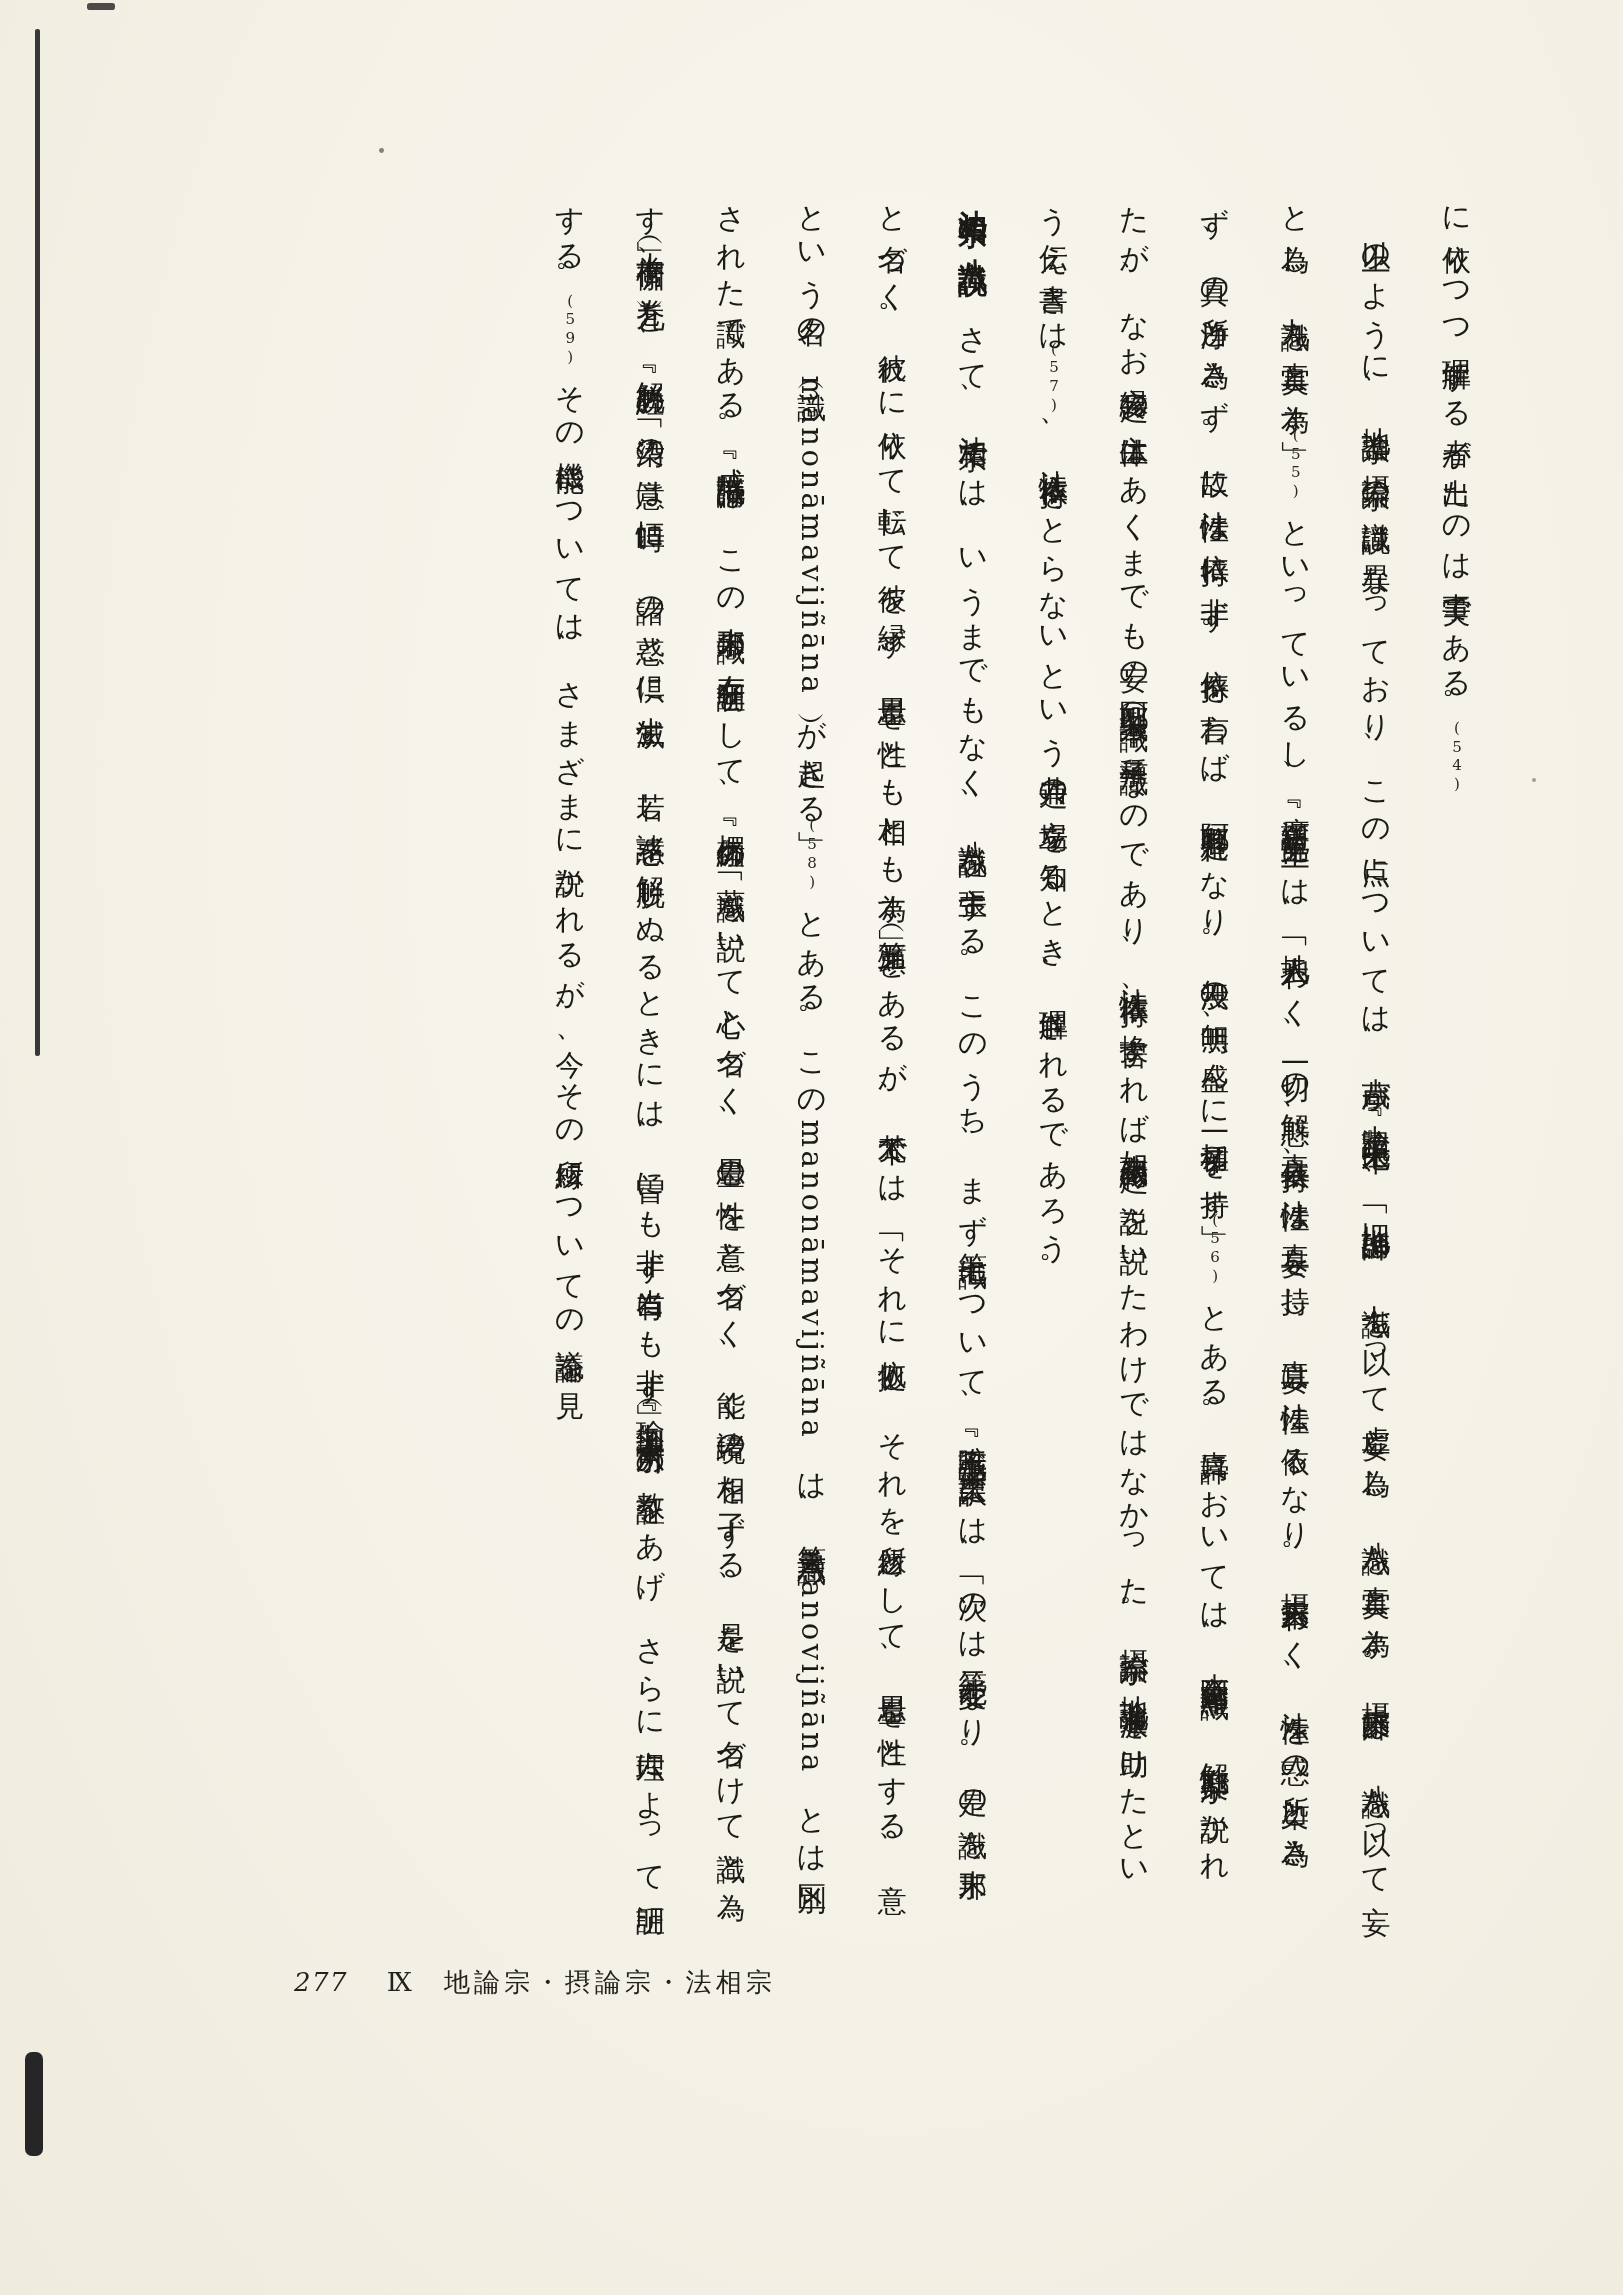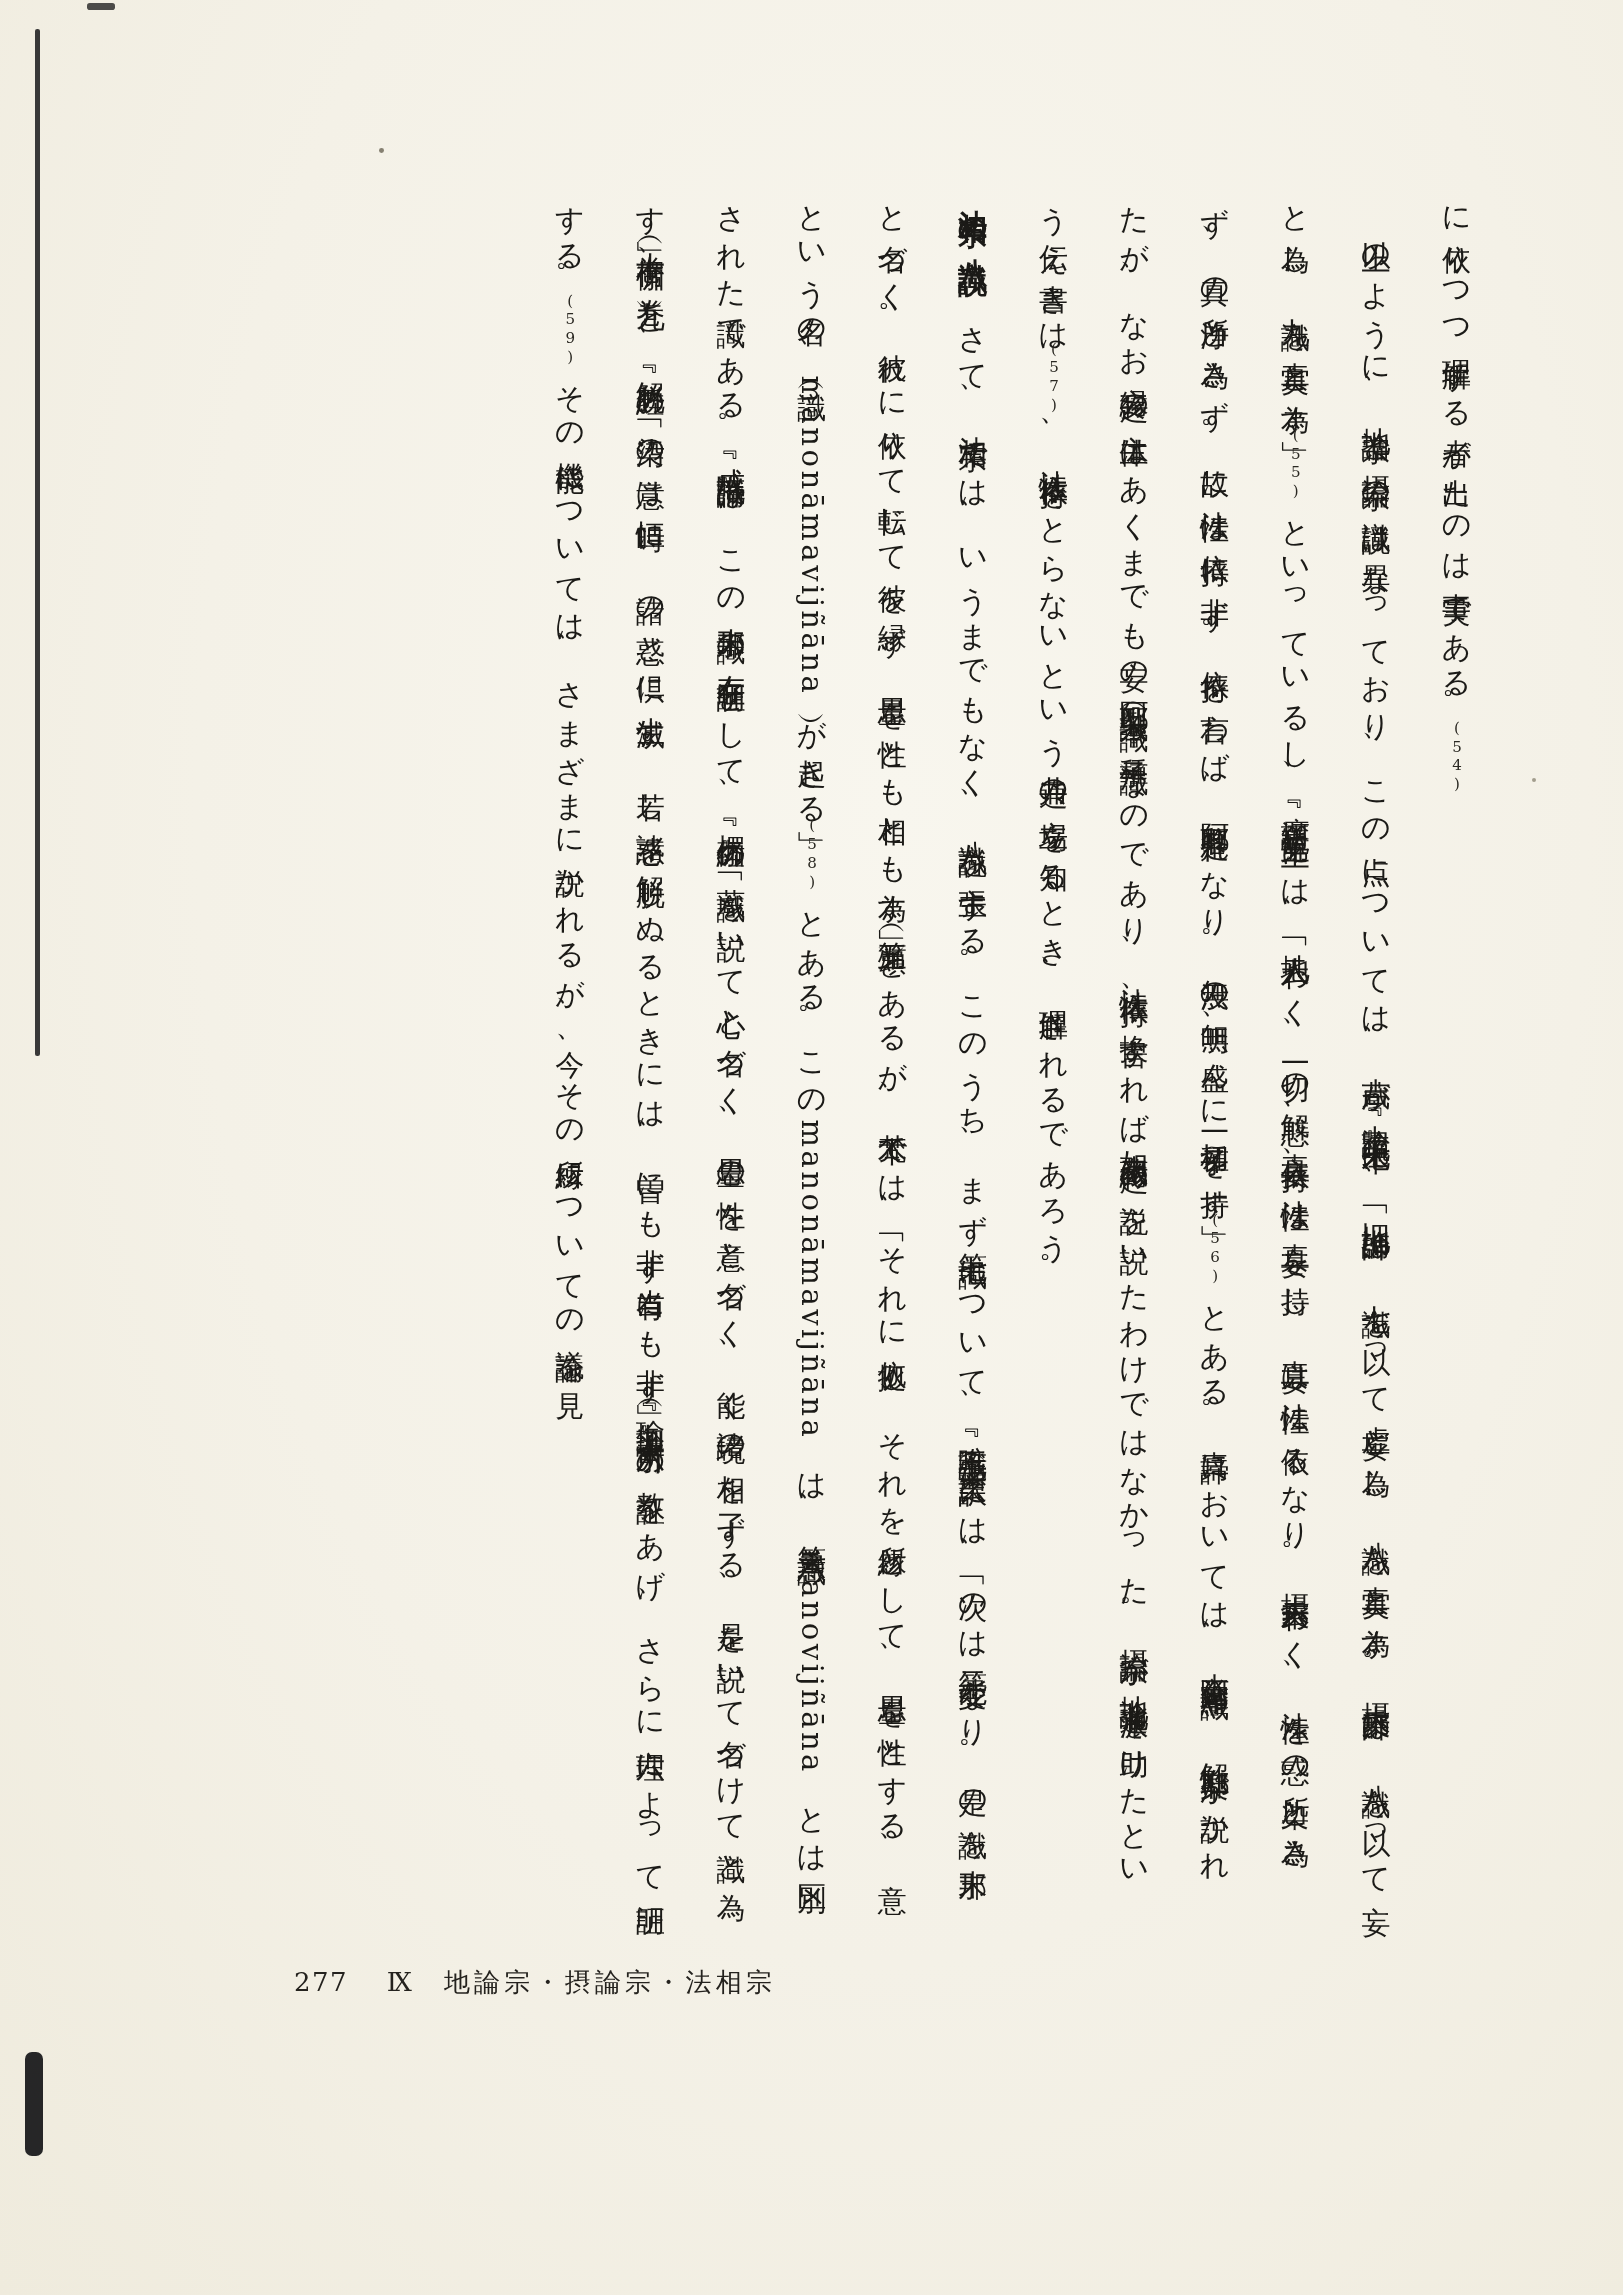--- a/index.html
+++ b/index.html
@@ -43,21 +43,21 @@
     color: #2a2822;
   }
   .footer {
     position: absolute;
     left: 294px; top: 1965px;
     display: flex;
     align-items: baseline;
     font-size: 26px;
     color: #24221e;
   }
-  .page-num { letter-spacing: 1.4px; }
+  .page-num { font-style: italic; letter-spacing: 1.4px; }
   .chap-num { margin-left: 39px; font-family: "DejaVu Serif", serif; }
   .chap-title { margin-left: 32px; letter-spacing: 4.2px; text-align: center; }
 
   
   .edge-line {
     position: absolute; left: 35px; top: 29px;
     width: 4.9px; height: 1027px;
     background: #17181a; opacity: .85; border-radius: 2.1px;
   }
   .corner-blob {

